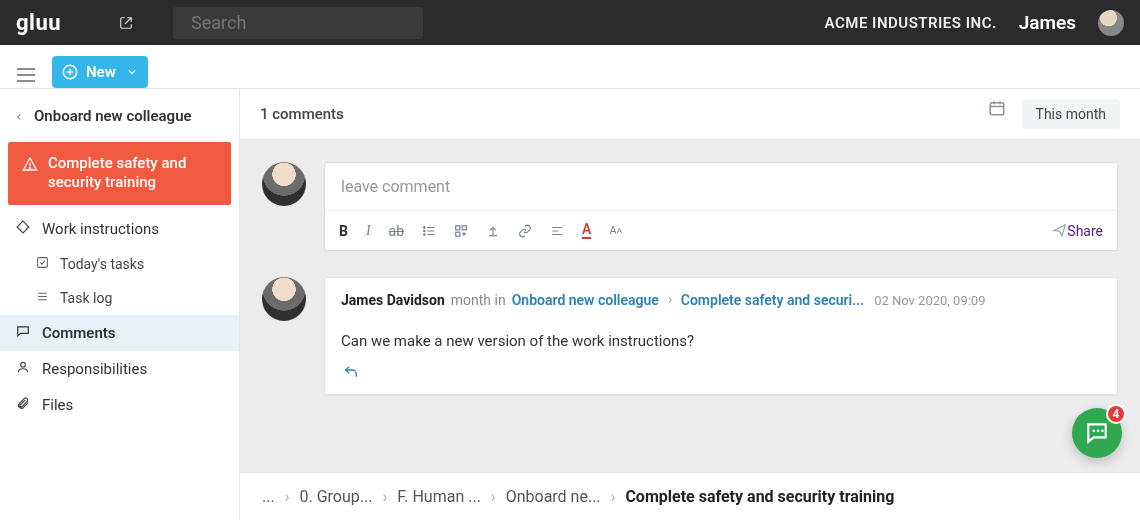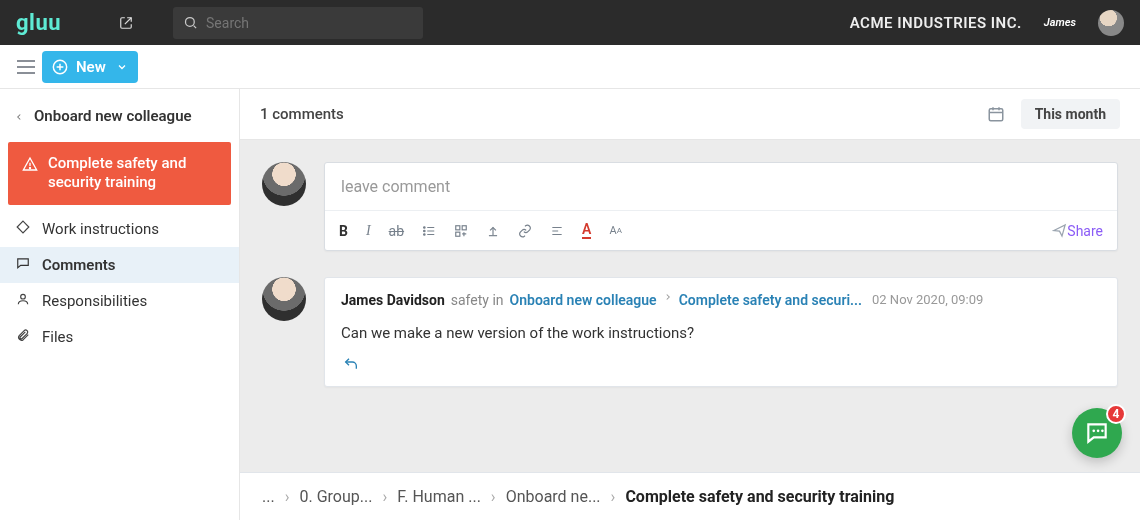--- a/index.html
+++ b/index.html
@@ -1,31 +1,31 @@
 <!DOCTYPE html>
 <html><head>
 <meta charset="utf-8">
 <style>
   * { box-sizing: border-box; margin: 0; padding: 0; font-family: -apple-system, BlinkMacSystemFont, "Segoe UI", Roboto, Helvetica, Arial, sans-serif; }
   html, body { width: 1140px; height: 520px; overflow: hidden; background: #fff; }
 
   
   .topbar { height: 45px; background: #2b2b2b; display: flex; align-items: center; color: #fff; padding: 0 16px; }
-  .logo { font-weight: 700; font-size: 22px; letter-spacing: 0.5px; color: #5eead4; display: flex; align-items: center; }
+  .logo { font-weight: 700; font-size: 22px; letter-spacing: 0.5px; color: #ffffff; display: flex; align-items: center; }
   .back-old { margin-left: 50px; display: flex; align-items: center; color: #eee; font-size: 15px; cursor: pointer; }
   .back-old svg { margin-left: 8px; }
   .global-search { margin-left: 40px; width: 250px; height: 32px; background: #3a3a3a; border-radius: 3px; display: flex; align-items: center; padding: 0 10px; gap: 8px; }
-  .global-search input { flex: 1; background: transparent; border: none; outline: none; color: #ccc; font-size: 14px; }
+  .global-search input { flex: 1; background: transparent; border: none; outline: none; color: #ccc; font-size: 18px; }
   .topbar-right { margin-left: auto; display: flex; align-items: center; gap: 22px; }
   .org-name { font-size: 15px; font-weight: 600; letter-spacing: 0.5px; color: #eee; }
-  .user-name { font-size: 11px; font-weight: 600; color: #fff; font-style: italic; }
+  .user-name { font-size: 19px; font-weight: 600; color: #fff; }
   .avatar-top { width: 26px; height: 26px; border-radius: 50%; background: radial-gradient(circle at 40% 30%, #e7d6c4 35%, #888 36%); }
 
   
-  .secondbar { height: 44px; border-bottom: 1px solid #e6e6e6; display: flex; align-items: center; padding-left: 10px; }
+  .secondbar { height: 44px; border-bottom: 1px solid #e6e6e6; display: flex; align-items: flex-end; padding-left: 10px; gap: 10px; }
   .hamburger { color: #7a7a7a; cursor: pointer; padding: 6px; }
   .new-btn { display: flex; align-items: center; background: #34b6ea; color: #fff; border-radius: 4px; height: 32px; padding: 0 10px; gap: 8px; cursor: pointer; font-weight: 600; font-size: 15px; }
   .new-btn .chev { margin-left: 2px; }
   .local-search { flex: 0 0 235px; height: 32px; background: #f2f4f8; border-radius: 4px; display: flex; align-items: center; padding: 0 10px; gap: 8px; }
   .local-search input { flex: 1; border: none; outline: none; background: transparent; color: #2b91c4; font-size: 14px; }
   .local-search input::placeholder { color: #2b91c4; }
 
   
   .main { display: flex; height: calc(520px - 45px - 44px); }
   .sidebar { width: 240px; border-right: 1px solid #e6e6e6; padding-top: 10px; background:#fff; }
@@ -40,37 +40,37 @@
   .sb-item.alert { background: #ef5a40; color: #fff; font-weight: 500; padding: 12px 14px; margin: 0 8px; border-radius: 2px; line-height:1.3; align-items:flex-start; }
   .sb-item.alert .icon { color: #fff; margin-top:2px; }
   .sb-item.active { background: #e8f1f8; font-weight: 600; }
   .sb-sub { padding-left: 34px; font-size: 14px; color:#444; }
   .sb-sub .icon{ width:16px; }
   .sb-group-gap { height:6px; }
 
   
   .content-header { height: 51px; border-bottom: 1px solid #e6e6e6; display:flex; align-items:center; padding:0 20px; }
   .comment-count { font-size: 15px; color:#444; font-weight:500; }
-  .header-right { margin-left:auto; display:flex; align-items:center; gap:16px;font-weight:bold; }
+  .header-right { margin-left:auto; display:flex; align-items:flex-start; gap:16px; }
   .calendar-icon { color:#888; cursor:pointer; }
   .month-pill { background:#f1f3f5; border-radius:4px; padding:7px 14px; font-size:14px; color:#444; cursor:pointer; }
 
   
   .comment-area { flex:1; background:#ececec; padding:22px 22px 0 22px; overflow:hidden; position:relative; }
   .compose-row, .comment-row { display:flex; gap:18px; margin-bottom:26px; }
   .avatar { width:44px; height:44px; border-radius:50%; flex-shrink:0; background: radial-gradient(circle at 50% 28%, #f0dccb 0%, #f0dccb 30%, #6b6b6b 31%, #6b6b6b 55%, #2f2f2f 56%); }
   .compose-box { flex:1; background:#fff; border:1px solid #d9dde2; border-radius:3px; box-shadow:0 1px 2px rgba(0,0,0,0.04); }
   .compose-input { padding:14px 16px; min-height:46px; }
   .compose-input[contenteditable]:empty::before { content: attr(data-placeholder); color:#999; }
   .compose-toolbar { height:40px; border-top:1px solid #eceff2; display:flex; align-items:center; padding:0 14px; gap:18px; color:#77818c; font-size:14px; }
   .compose-toolbar .tb { cursor:pointer; display:flex; align-items:center; }
-  .compose-toolbar .share { margin-left:auto; display:flex; align-items:center; color:#8b5cf6; cursor:pointer; }
+  .compose-toolbar .share { margin-left:auto; display:flex; align-items:center; color:#4c1d95; cursor:pointer; }
 
   .comment-card { flex:1; background:#fff; border:1px solid #e1e5ea; border-radius:3px; padding:14px 16px 10px; box-shadow:0 1px 2px rgba(0,0,0,0.04); }
-  .comment-meta { display:flex; flex-wrap:wrap; gap:6px; font-size:14px; color:#333; margin-bottom:16px; }
+  .comment-meta { display:flex; align-items:center; flex-wrap:wrap; gap:6px; font-size:14px; color:#333; margin-bottom:24px; }
   .comment-meta .author{ font-weight:700; color:#222; }
   .comment-meta .muted{ color:#888; }
   .comment-meta .crumb{ color:#2a82b5; font-weight:600; }
   .comment-meta .ts{ color:#999; font-size:13px; margin-left:4px; }
   .comment-body { font-size:15px; color:#333; margin-bottom:10px; }
   .reply-icon { color:#2a82b5; cursor:pointer; padding:4px 0 2px 2px; display:inline-flex; }
 
   
   .footer-crumb { border-top:1px solid #e1e5ea; background:#fff; height:48px; display:flex; align-items:center; padding:0 22px; gap:10px; font-size:16px; color:#555; }
   .footer-crumb .bc{ cursor:pointer; white-space:nowrap; }
@@ -152,20 +152,37 @@
     <div class="sb-item">
       <span class="icon">
           <svg width="14" height="14" viewBox="0 0 24 24" fill="none" stroke="#444" stroke-width="2">
             <path d="M12 2 22 12 12 22 2 12Z"></path>
           </svg>
         </span>
       <span>Work instructions</span>
     </div>
 
 
+    <div class="sb-item sb-sub">
+      <span class="icon">
+          <svg width="13" height="13" viewBox="0 0 24 24" fill="none" stroke="#666" stroke-width="2">
+            <rect x="3" y="3" width="18" height="18" rx="2"></rect>
+            <path d="m8 12 3 3 5-6"></path>
+          </svg>
+        </span>
+      <span>Today's tasks</span>
+    </div>
+    <div class="sb-item sb-sub">
+      <span class="icon">
+          <svg width="13" height="13" viewBox="0 0 24 24" fill="none" stroke="#666" stroke-width="2">
+            <path d="M4 6h16M4 12h16M4 18h16"></path>
+          </svg>
+        </span>
+      <span>Task log</span>
+    </div>
 
     <div class="sb-item active">
       <span class="icon">
           <svg width="14" height="14" viewBox="0 0 24 24" fill="none" stroke="#333" stroke-width="2">
             <path d="M3 5h18v11H8l-5 4V5Z"></path>
             <path d="M7 10h.01M12 10h.01M17 10h.01"></path>
           </svg>
         </span>
       <span>Comments</span>
     </div>
@@ -258,21 +275,21 @@
             </div>
           </div>
         </div>
       </div>
 
       <div class="comment-row">
         <div class="avatar"></div>
         <div class="comment-card">
           <div class="comment-meta">
             <span class="author">James Davidson</span>
-            <span class="muted">safety in</span>
+            <span class="muted">month in</span>
             <span class="crumb">Onboard new colleague</span>
             <svg width="10" height="10" viewBox="0 0 24 24" fill="none" stroke="#999" stroke-width="2.5">
                 <path d="m9 6 6 6-6 6"></path>
               </svg>
             <span class="crumb">Complete safety and securi...</span>
             <span class="ts">02 Nov 2020, 09:09</span>
           </div>
           <div class="comment-body">Can we make a new version of the work instructions?</div>
           <div class="reply-icon">
             <svg width="16" height="16" viewBox="0 0 24 24" fill="none" stroke="#2a82b5" stroke-width="2">

